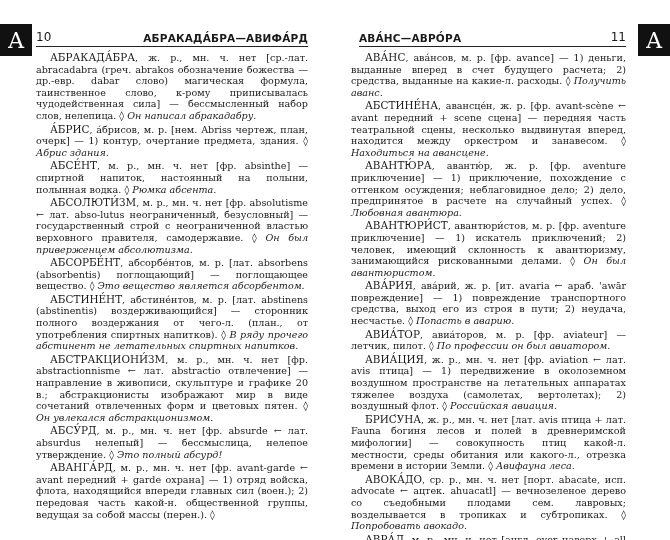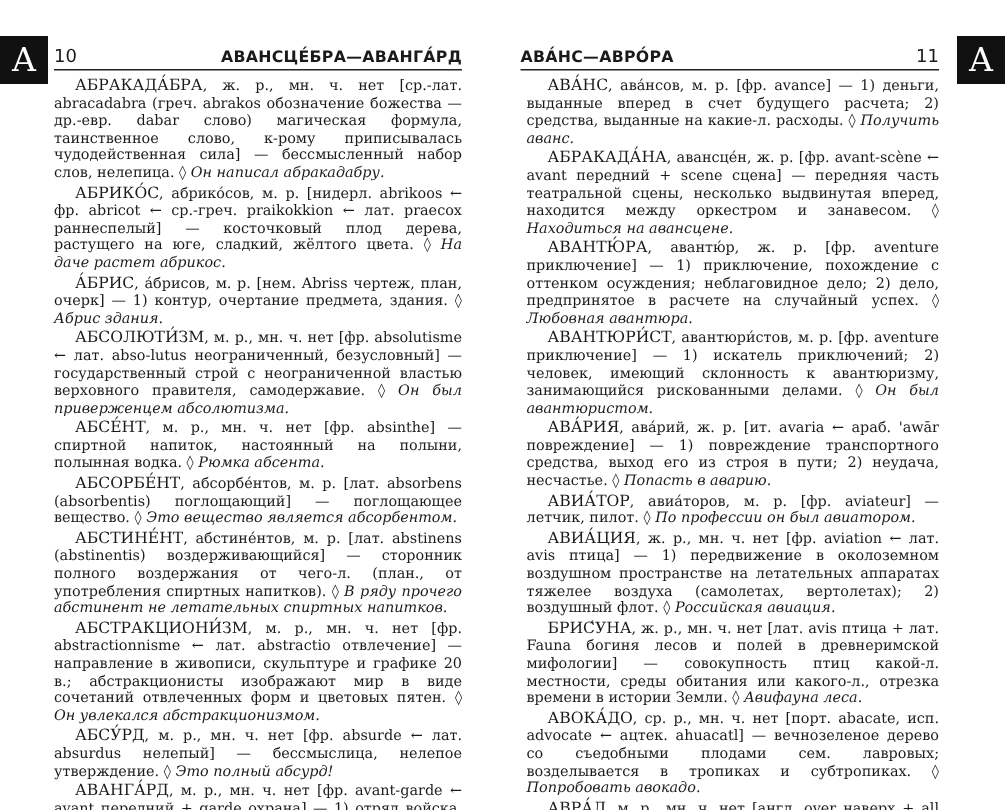--- a/index.html
+++ b/index.html
@@ -16,65 +16,64 @@
     display: flex; align-items: center; justify-content: center;
   }
   .page.left .letter-tab { left: 0; }
   .page.right .letter-tab { right: 0; }
   .header {
     position: absolute; top: 28px; height: 16px; border-bottom: 1.5px solid #222;
     display: flex; justify-content: space-between; align-items: flex-end;
     font-family: "DejaVu Sans", sans-serif; padding-bottom: 2px;
   }
   .page.left .header { left: 36px; right: 27px; }
-  .page.right .header { left: 12px; right: 44px; gap: 28px; }
+  .page.right .header { left: 24px; right: 44px; gap: 28px; }
   .header .num { font-size: 12px; }
   .header .title { font-size: 10.5px; font-weight: bold; letter-spacing: 0.2px; }
   .body {
     position: absolute; top: 52px; font-size: 9.6px; line-height: 11.6px;
     text-align: justify; hyphens: auto;
   }
   .page.left .body { left: 36px; right: 27px; }
   .page.right .body { left: 16px; right: 44px; }
   .entry { text-indent: 14px; margin: 0 0 2px 0; }
   .hw { font-weight: normal; font-size: 10.4px; }
   .gram, .ex { font-style: italic; }
 </style>
 </head>
 <body>
 
 <div class="page left">
   <div class="letter-tab">А</div>
   <div class="header">
     <span class="num">10</span>
-    <span class="title">АВАНСЦЕ́БРА—АВАНГА́РД</span>
+    <span class="title">АБРАКАДА́БРА—АВИФА́РД</span>
   </div>
   <div class="body" id="left-body">
       <p class="entry"><span class="hw">АБРАКАДА́БРА</span><span>, ж. р., мн. ч. нет [ср.-лат. abracadabra (греч. abrakos обозначение божества — др.-евр. dabar слово) магическая формула, таинственное слово, к-рому приписывалась чудодейственная сила] — бессмысленный набор слов, нелепица. ◊ </span><span class="ex">Он написал абракадабру.</span></p>
-      <p class="entry"><span class="hw">АБРИКО́С</span><span>, абрико́сов, м. р. [нидерл. abrikoos ← фр. abricot ← ср.-греч. praikokkion ← лат. praecox раннеспелый] — косточковый плод дерева, растущего на юге, сладкий, жёлтого цвета. ◊ </span><span class="ex">На даче растет абрикос.</span></p>
       <p class="entry"><span class="hw">А́БРИС</span><span>, а́брисов, м. р. [нем. Abriss чертеж, план, очерк] — 1) контур, очертание предмета, здания. ◊ </span><span class="ex">Абрис здания.</span></p>
+      <p class="entry"><span class="hw">АБСЕ́НТ</span><span>, м. р., мн. ч. нет [фр. absinthe] — спиртной напиток, настоянный на полыни, полынная водка. ◊ </span><span class="ex">Рюмка абсента.</span></p>
       <p class="entry"><span class="hw">АБСОЛЮТИ́ЗМ</span><span>, м. р., мн. ч. нет [фр. absolutisme ← лат. abso-lutus неограниченный, безусловный] — государственный строй с неограниченной властью верховного правителя, самодержавие. ◊ </span><span class="ex">Он был приверженцем абсолютизма.</span></p>
-      <p class="entry"><span class="hw">АБСЕ́НТ</span><span>, м. р., мн. ч. нет [фр. absinthe] — спиртной напиток, настоянный на полыни, полынная водка. ◊ </span><span class="ex">Рюмка абсента.</span></p>
       <p class="entry"><span class="hw">АБСОРБЕ́НТ</span><span>, абсорбе́нтов, м. р. [лат. absorbens (absorbentis) поглощающий] — поглощающее вещество. ◊ </span><span class="ex">Это вещество является абсорбентом.</span></p>
       <p class="entry"><span class="hw">АБСТИНЕ́НТ</span><span>, абстине́нтов, м. р. [лат. abstinens (abstinentis) воздерживающийся] — сторонник полного воздержания от чего-л. (план., от употребления спиртных напитков). ◊ </span><span class="ex">В ряду прочего абстинент не летательных спиртных напитков.</span></p>
       <p class="entry"><span class="hw">АБСТРАКЦИОНИ́ЗМ</span><span>, м. р., мн. ч. нет [фр. abstractionnisme ← лат. abstractio отвлечение] — направление в живописи, скульптуре и графике 20 в.; абстракционисты изображают мир в виде сочетаний отвлеченных форм и цветовых пятен. ◊ </span><span class="ex">Он увлекался абстракционизмом.</span></p>
       <p class="entry"><span class="hw">АБСУ́РД</span><span>, м. р., мн. ч. нет [фр. absurde ← лат. absurdus нелепый] — бессмыслица, нелепое утверждение. ◊ </span><span class="ex">Это полный абсурд!</span></p>
       <p class="entry"><span class="hw">АВАНГА́РД</span><span>, м. р., мн. ч. нет [фр. avant-garde ← avant передний + garde охрана] — 1) отряд войска, флота, находящийся впереди главных сил (воен.); 2) передовая часть какой-н. общественной группы, ведущая за собой массы (перен.). ◊ </span></p>
     </div>
 </div>
 
 <div class="page right">
   <div class="letter-tab">А</div>
   <div class="header">
     <span class="title">АВА́НС—АВРО́РА</span>
     <span class="num">11</span>
   </div>
   <div class="body" id="right-body">
       <p class="entry"><span class="hw">АВА́НС</span><span>, ава́нсов, м. р. [фр. avance] — 1) деньги, выданные вперед в счет будущего расчета; 2) средства, выданные на какие-л. расходы. ◊ </span><span class="ex">Получить аванс.</span></p>
-      <p class="entry"><span class="hw">АБРАКАДА́НА</span><span>, авансце́н, ж. р. [фр. avant-scène ← avant передний + scene сцена] — передняя часть театральной сцены, несколько выдвинутая вперед, находится между оркестром и занавесом. ◊ </span><span class="ex">Находиться на авансцене.</span></p>
+      <p class="entry"><span class="hw">АБСТИНЕ́НА</span><span>, авансце́н, ж. р. [фр. avant-scène ← avant передний + scene сцена] — передняя часть театральной сцены, несколько выдвинутая вперед, находится между оркестром и занавесом. ◊ </span><span class="ex">Находиться на авансцене.</span></p>
       <p class="entry"><span class="hw">АВАНТЮ́РА</span><span>, авантю́р, ж. р. [фр. aventure приключение] — 1) приключение, похождение с оттенком осуждения; неблаговидное дело; 2) дело, предпринятое в расчете на случайный успех. ◊ </span><span class="ex">Любовная авантюра.</span></p>
       <p class="entry"><span class="hw">АВАНТЮРИ́СТ</span><span>, авантюри́стов, м. р. [фр. aventure приключение] — 1) искатель приключений; 2) человек, имеющий склонность к авантюризму, занимающийся рискованными делами. ◊ </span><span class="ex">Он был авантюристом.</span></p>
       <p class="entry"><span class="hw">АВА́РИЯ</span><span>, ава́рий, ж. р. [ит. avaria ← араб. 'awār повреждение] — 1) повреждение транспортного средства, выход его из строя в пути; 2) неудача, несчастье. ◊ </span><span class="ex">Попасть в аварию.</span></p>
       <p class="entry"><span class="hw">АВИА́ТОР</span><span>, авиа́торов, м. р. [фр. aviateur] — летчик, пилот. ◊ </span><span class="ex">По профессии он был авиатором.</span></p>
       <p class="entry"><span class="hw">АВИА́ЦИЯ</span><span>, ж. р., мн. ч. нет [фр. aviation ← лат. avis птица] — 1) передвижение в околоземном воздушном пространстве на летательных аппаратах тяжелее воздуха (самолетах, вертолетах); 2) воздушный флот. ◊ </span><span class="ex">Российская авиация.</span></p>
       <p class="entry"><span class="hw">БРИС́УНА</span><span>, ж. р., мн. ч. нет [лат. avis птица + лат. Fauna богиня лесов и полей в древнеримской мифологии] — совокупность птиц какой-л. местности, среды обитания или какого-л., отрезка времени в истории Земли. ◊ </span><span class="ex">Авифауна леса.</span></p>
       <p class="entry"><span class="hw">АВОКА́ДО</span><span>, ср. р., мн. ч. нет [порт. abacate, исп. advocate ← ацтек. ahuacatl] — вечнозеленое дерево со съедобными плодами сем. лавровых; возделывается в тропиках и субтропиках. ◊ </span><span class="ex">Попробовать авокадо.</span></p>
       <p class="entry"><span class="hw">АВРА́Л</span><span>, м. р., мн. ч. нет [англ. over наверх + all все] — 1) работа на судне, в к-рой участвует вся команда или большая ее часть; 2) спешная работа, выполняемая всеми работниками коллектива. ◊ </span></p>
     </div>
 </div>

